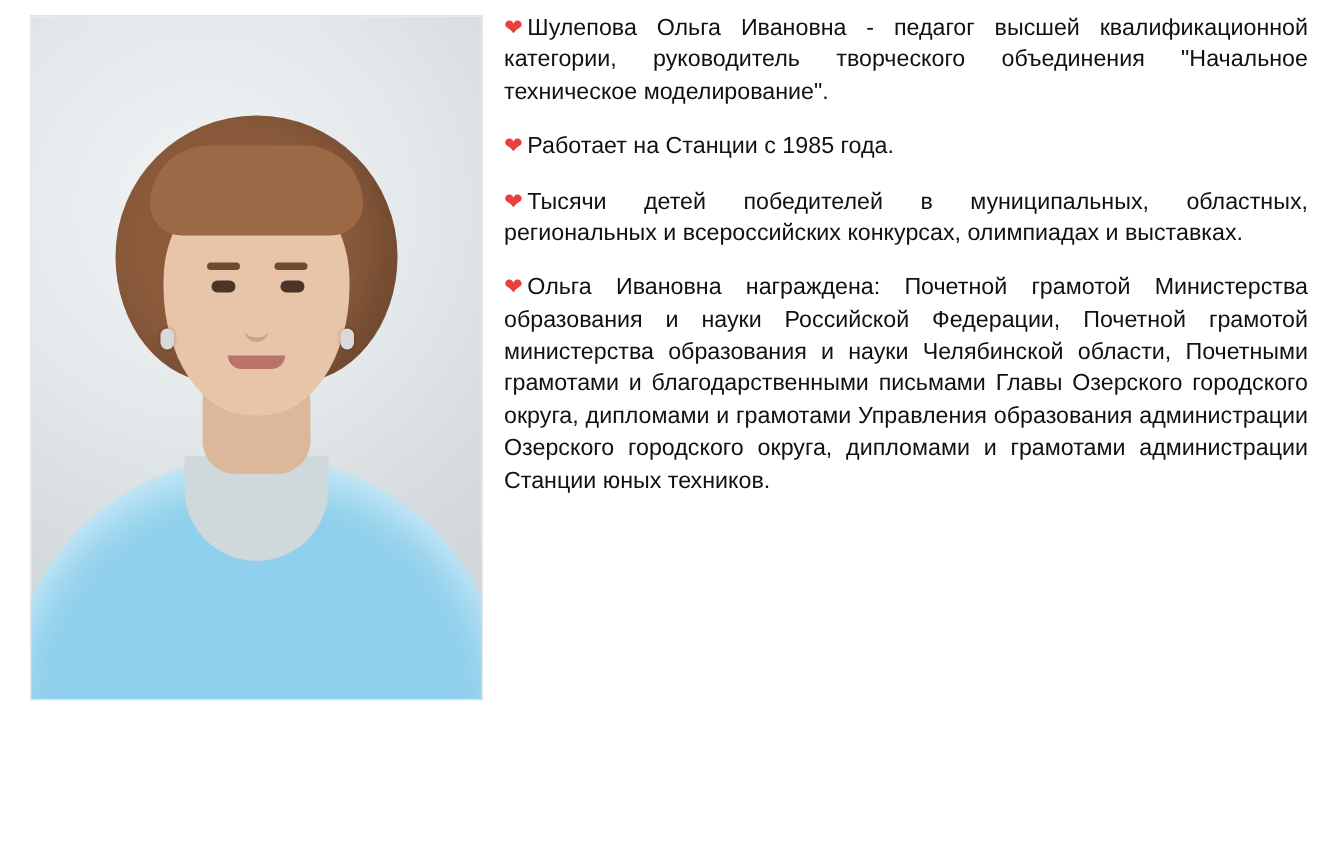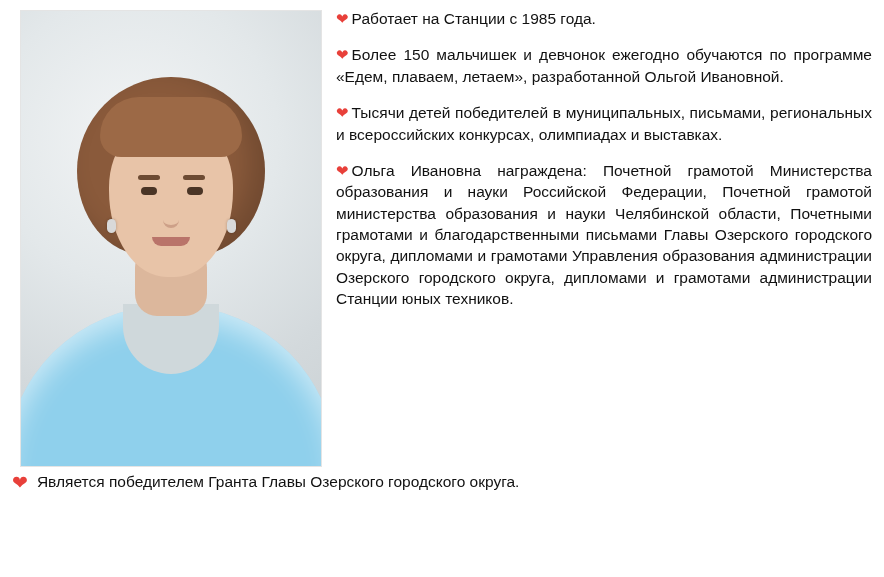--- a/index.html
+++ b/index.html
@@ -202,26 +202,25 @@
     <div class="eye left"></div>
     <div class="eye right"></div>
     <div class="nose"></div>
     <div class="mouth"></div>
     <div class="earring left"></div>
     <div class="earring right"></div>
   </div>
 
   <div class="content">
 
+    <p class="para"><span class="heart">❤</span><span>Шулепова Ольга Ивановна - педагог высшей квалификационной категории, руководитель творческого объединения "Начальное техническое моделирование".</span></p>
 
     <p class="para"><span class="heart">❤</span><span>Работает на Станции с 1985 года.</span></p>
 
-    <p class="para"><span class="heart">❤</span><span>Более 150 мальчишек и девчонок ежегодно обучаются по программе «Едем, плаваем, летаем», разработанной Ольгой Ивановной.</span></p>
-
-    <p class="para"><span class="heart">❤</span><span>Тысячи детей победителей в муниципальных, письмами, региональных и всероссийских конкурсах, олимпиадах и выставках.</span></p>
+
+    <p class="para"><span class="heart">❤</span><span>Тысячи детей победителей в муниципальных, областных, региональных и всероссийских конкурсах, олимпиадах и выставках.</span></p>
 
     <p class="para"><span class="heart">❤</span><span>Ольга Ивановна награждена: Почетной грамотой Министерства образования и науки Российской Федерации, Почетной грамотой министерства образования и науки Челябинской области, Почетными грамотами и благодарственными письмами Главы Озерского городского округа, дипломами и грамотами Управления образования администрации Озерского городского округа, дипломами и грамотами администрации Станции юных техников.</span></p>
 
   </div>
 
-  <p class="final"><span class="heart">❤</span><span>Является победителем Гранта Главы Озерского городского округа.</span></p>
 
 </div>
 
 </body></html>

